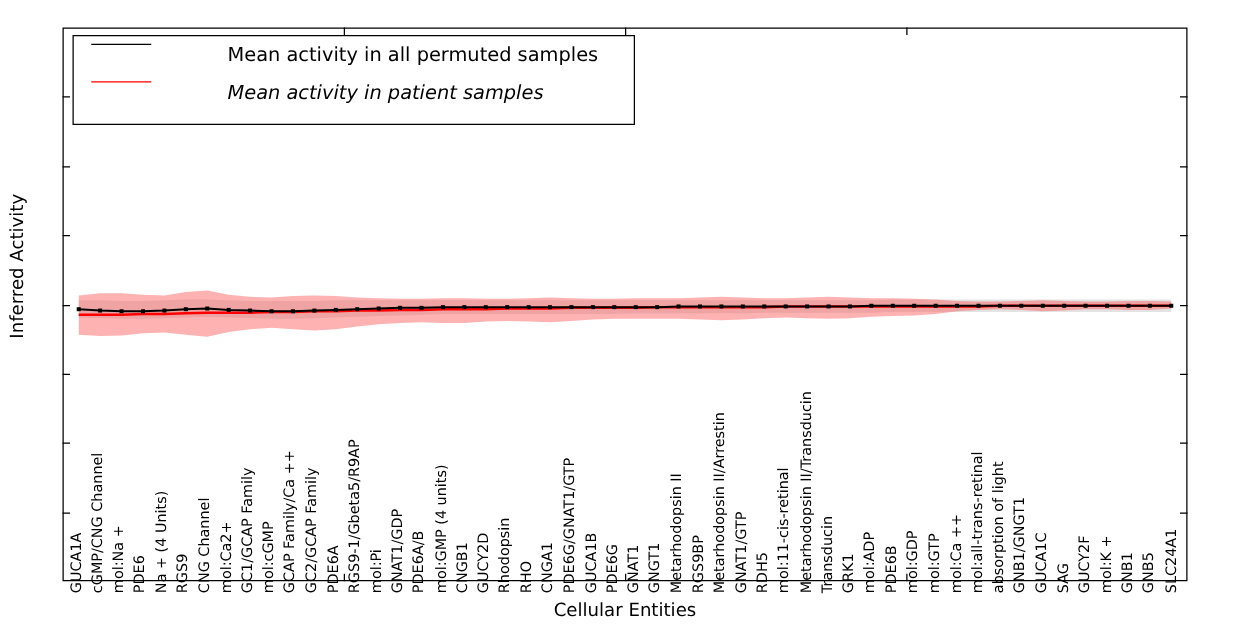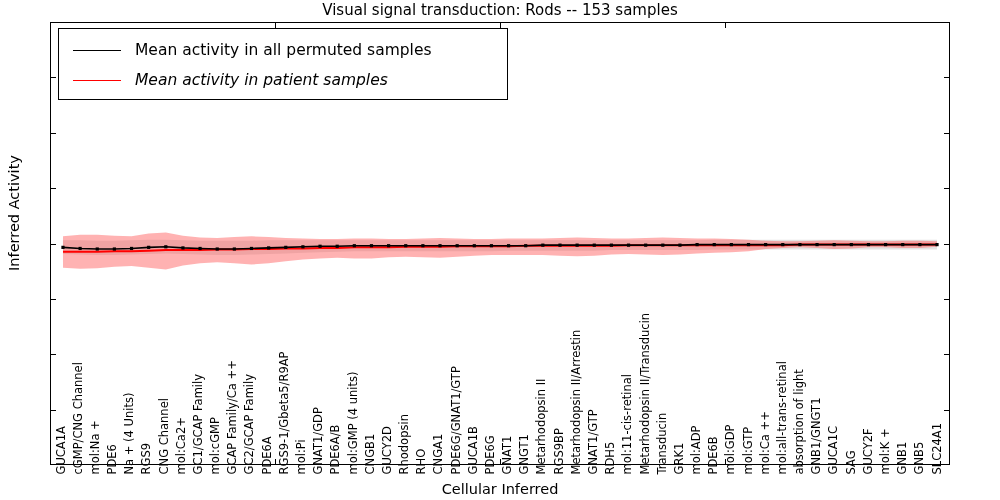--- a/index.html
+++ b/index.html
@@ -62,34 +62,33 @@
 
   
   #legend{
     position:absolute;left:58px;top:28px;
     width:450px;height:72px;
     border:1.4px solid #000;background:#fff;
     box-sizing:border-box;
   }
   .legend-row{
     position:absolute;left:0;width:100%;height:30px;
-    display:flex;align-items:center;
+    display:flex;gap:47px;
   }
   .legend-swatch{
     width:48px;height:0;margin-left:14px;margin-right:14px;
     flex:0 0 auto;
   }
   .legend-text{font-size:15.5px;color:#000;white-space:nowrap;}
 </style>
 </head>
 <body>
 
 <div id="figure">
 
-  <div id="chart-title">Visual signal transduction: Rods -- 153 samples</div>
 
   <div id="plot-frame">
     <svg id="plot-canvas" viewBox="0 0 900 443" preserveAspectRatio="none">
         <path d="M12.00 218.18 L29.18 218.18 L46.35 218.73 L63.53 218.73 L80.71 218.18 L97.88 217.62 L115.06 217.62 L132.24 218.18 L149.41 218.73 L166.59 218.73 L183.76 218.73 L200.94 218.73 L218.12 218.18 L235.29 218.18 L252.47 218.18 L269.65 218.18 L286.82 218.18 L304.00 218.18 L321.18 218.18 L338.35 218.18 L355.53 218.18 L372.71 218.18 L389.88 218.18 L407.06 218.18 L424.24 218.18 L441.41 218.18 L458.59 218.18 L475.76 218.18 L492.94 218.18 L510.12 218.18 L527.29 218.18 L544.47 218.18 L561.65 218.18 L578.82 218.18 L596.00 218.18 L613.18 218.18 L630.35 218.18 L647.53 218.18 L664.71 217.62 L681.88 217.62 L699.06 217.62 L716.24 217.62 L733.41 217.62 L750.59 217.62 L767.76 217.62 L784.94 217.62 L802.12 217.62 L819.29 217.62 L836.47 217.62 L853.65 217.62 L870.82 217.62 L888.00 217.62 L888.00 227.59 L870.82 227.59 L853.65 227.59 L836.47 227.59 L819.29 227.59 L802.12 227.59 L784.94 227.59 L767.76 227.59 L750.59 227.59 L733.41 227.59 L716.24 227.59 L699.06 227.59 L681.88 227.59 L664.71 227.59 L647.53 228.15 L630.35 228.15 L613.18 228.15 L596.00 228.15 L578.82 228.15 L561.65 228.15 L544.47 228.70 L527.29 228.70 L510.12 228.70 L492.94 228.70 L475.76 228.70 L458.59 228.70 L441.41 229.25 L424.24 229.25 L407.06 229.25 L389.88 229.25 L372.71 229.25 L355.53 229.25 L338.35 229.25 L321.18 229.25 L304.00 229.25 L286.82 229.81 L269.65 230.36 L252.47 230.91 L235.29 231.47 L218.12 232.02 L200.94 232.58 L183.76 233.13 L166.59 233.13 L149.41 232.58 L132.24 232.02 L115.06 231.47 L97.88 232.02 L80.71 232.58 L63.53 233.13 L46.35 233.13 L29.18 232.58 L12.00 232.02 Z" fill="#cccccc" fill-opacity="0.55" stroke="none" vector-effect="non-scaling-stroke"></path>
         <path d="M12.00 214.30 L29.18 212.64 L46.35 212.64 L63.53 213.75 L80.71 214.30 L97.88 211.53 L115.06 210.42 L132.24 213.75 L149.41 215.41 L166.59 215.96 L183.76 214.85 L200.94 214.30 L218.12 214.85 L235.29 215.96 L252.47 216.52 L269.65 217.07 L286.82 217.07 L304.00 216.52 L321.18 216.52 L338.35 217.07 L355.53 217.07 L372.71 216.52 L389.88 215.96 L407.06 216.52 L424.24 217.07 L441.41 217.07 L458.59 216.52 L475.76 216.52 L492.94 216.52 L510.12 215.96 L527.29 215.41 L544.47 215.96 L561.65 216.52 L578.82 216.52 L596.00 215.96 L613.18 215.41 L630.35 215.96 L647.53 216.52 L664.71 216.52 L681.88 217.07 L699.06 217.62 L716.24 218.73 L733.41 219.28 L750.59 219.28 L767.76 218.73 L784.94 218.18 L802.12 218.73 L819.29 219.28 L836.47 219.28 L853.65 218.73 L870.82 218.73 L888.00 219.28 L888.00 224.82 L870.82 225.93 L853.65 225.93 L836.47 225.38 L819.29 225.38 L802.12 226.48 L784.94 227.04 L767.76 225.93 L750.59 225.38 L733.41 225.93 L716.24 227.04 L699.06 229.25 L681.88 230.36 L664.71 230.91 L647.53 231.47 L630.35 232.58 L613.18 233.13 L596.00 232.58 L578.82 232.02 L561.65 232.58 L544.47 233.68 L527.29 234.24 L510.12 233.68 L492.94 233.13 L475.76 233.13 L458.59 233.13 L441.41 233.13 L424.24 233.68 L407.06 234.79 L389.88 235.90 L372.71 235.34 L355.53 234.79 L338.35 235.34 L321.18 236.45 L304.00 236.45 L286.82 235.90 L269.65 236.45 L252.47 237.56 L235.29 239.22 L218.12 241.44 L200.94 242.54 L183.76 241.44 L166.59 240.33 L149.41 241.44 L132.24 243.65 L115.06 247.53 L97.88 245.87 L80.71 244.20 L63.53 244.76 L46.35 246.42 L29.18 246.97 L12.00 245.87 Z" fill="#ff5555" fill-opacity="0.45" stroke="none" vector-effect="non-scaling-stroke"></path>
         <path d="M12.00 229.81 L29.18 229.81 L46.35 229.81 L63.53 229.25 L80.71 229.25 L97.88 228.70 L115.06 228.15 L132.24 228.15 L149.41 228.15 L166.59 227.59 L183.76 227.59 L200.94 227.04 L218.12 227.04 L235.29 226.48 L252.47 226.48 L269.65 225.93 L286.82 225.93 L304.00 225.38 L321.18 225.38 L338.35 225.38 L355.53 224.82 L372.71 224.82 L389.88 224.82 L407.06 224.27 L424.24 224.27 L441.41 224.27 L458.59 224.27 L475.76 223.72 L492.94 223.72 L510.12 223.72 L527.29 223.72 L544.47 223.72 L561.65 223.72 L578.82 223.16 L596.00 223.16 L613.18 223.16 L630.35 223.16 L647.53 223.16 L664.71 223.16 L681.88 223.16 L699.06 223.16 L716.24 223.16 L733.41 223.16 L750.59 222.61 L767.76 222.61 L784.94 222.61 L802.12 222.61 L819.29 222.61 L836.47 222.61 L853.65 222.61 L870.82 222.61 L888.00 222.61 " fill="none" stroke="#ff0000" stroke-width="2" vector-effect="non-scaling-stroke"></path>
         <path d="M12.00 225.38 L29.18 226.48 L46.35 227.04 L63.53 227.04 L80.71 226.48 L97.88 225.38 L115.06 224.82 L132.24 225.93 L149.41 226.48 L166.59 227.04 L183.76 227.04 L200.94 226.48 L218.12 225.93 L235.29 225.38 L252.47 224.82 L269.65 224.27 L286.82 224.27 L304.00 223.72 L321.18 223.72 L338.35 223.72 L355.53 223.72 L372.71 223.72 L389.88 223.72 L407.06 223.72 L424.24 223.72 L441.41 223.72 L458.59 223.72 L475.76 223.72 L492.94 223.16 L510.12 223.16 L527.29 223.16 L544.47 223.16 L561.65 223.16 L578.82 223.16 L596.00 223.16 L613.18 223.16 L630.35 223.16 L647.53 222.61 L664.71 222.61 L681.88 222.61 L699.06 222.61 L716.24 222.61 L733.41 222.61 L750.59 222.61 L767.76 222.61 L784.94 222.61 L802.12 222.61 L819.29 222.61 L836.47 222.61 L853.65 222.61 L870.82 222.61 L888.00 222.61 " fill="none" stroke="#000000" stroke-width="1.6" vector-effect="non-scaling-stroke"></path>
         <rect x="10.40" y="223.78" width="3.2" height="3.2" fill="#000"></rect>
         <rect x="27.58" y="224.88" width="3.2" height="3.2" fill="#000"></rect>
         <rect x="44.75" y="225.44" width="3.2" height="3.2" fill="#000"></rect>
@@ -140,21 +139,21 @@
         <rect x="817.69" y="221.01" width="3.2" height="3.2" fill="#000"></rect>
         <rect x="834.87" y="221.01" width="3.2" height="3.2" fill="#000"></rect>
         <rect x="852.05" y="221.01" width="3.2" height="3.2" fill="#000"></rect>
         <rect x="869.22" y="221.01" width="3.2" height="3.2" fill="#000"></rect>
         <rect x="886.40" y="221.01" width="3.2" height="3.2" fill="#000"></rect>
       </svg>
   </div>
 
   <div id="y-axis-label">Inferred Activity</div>
 
-  <div id="x-axis-label">Cellular Inferred</div>
+  <div id="x-axis-label">Cellular Entities</div>
 
   <div id="y-ticks">
       <div class="ytick-mark" style="top: 77.375px;"></div>
       <div class="ytick-mark right" style="top: 77.375px;"></div>
       <div class="ytick-mark" style="top: 132.75px;"></div>
       <div class="ytick-mark right" style="top: 132.75px;"></div>
       <div class="ytick-mark" style="top: 188.125px;"></div>
       <div class="ytick-mark right" style="top: 188.125px;"></div>
       <div class="ytick-mark" style="top: 243.5px;"></div>
       <div class="ytick-mark right" style="top: 243.5px;"></div>

